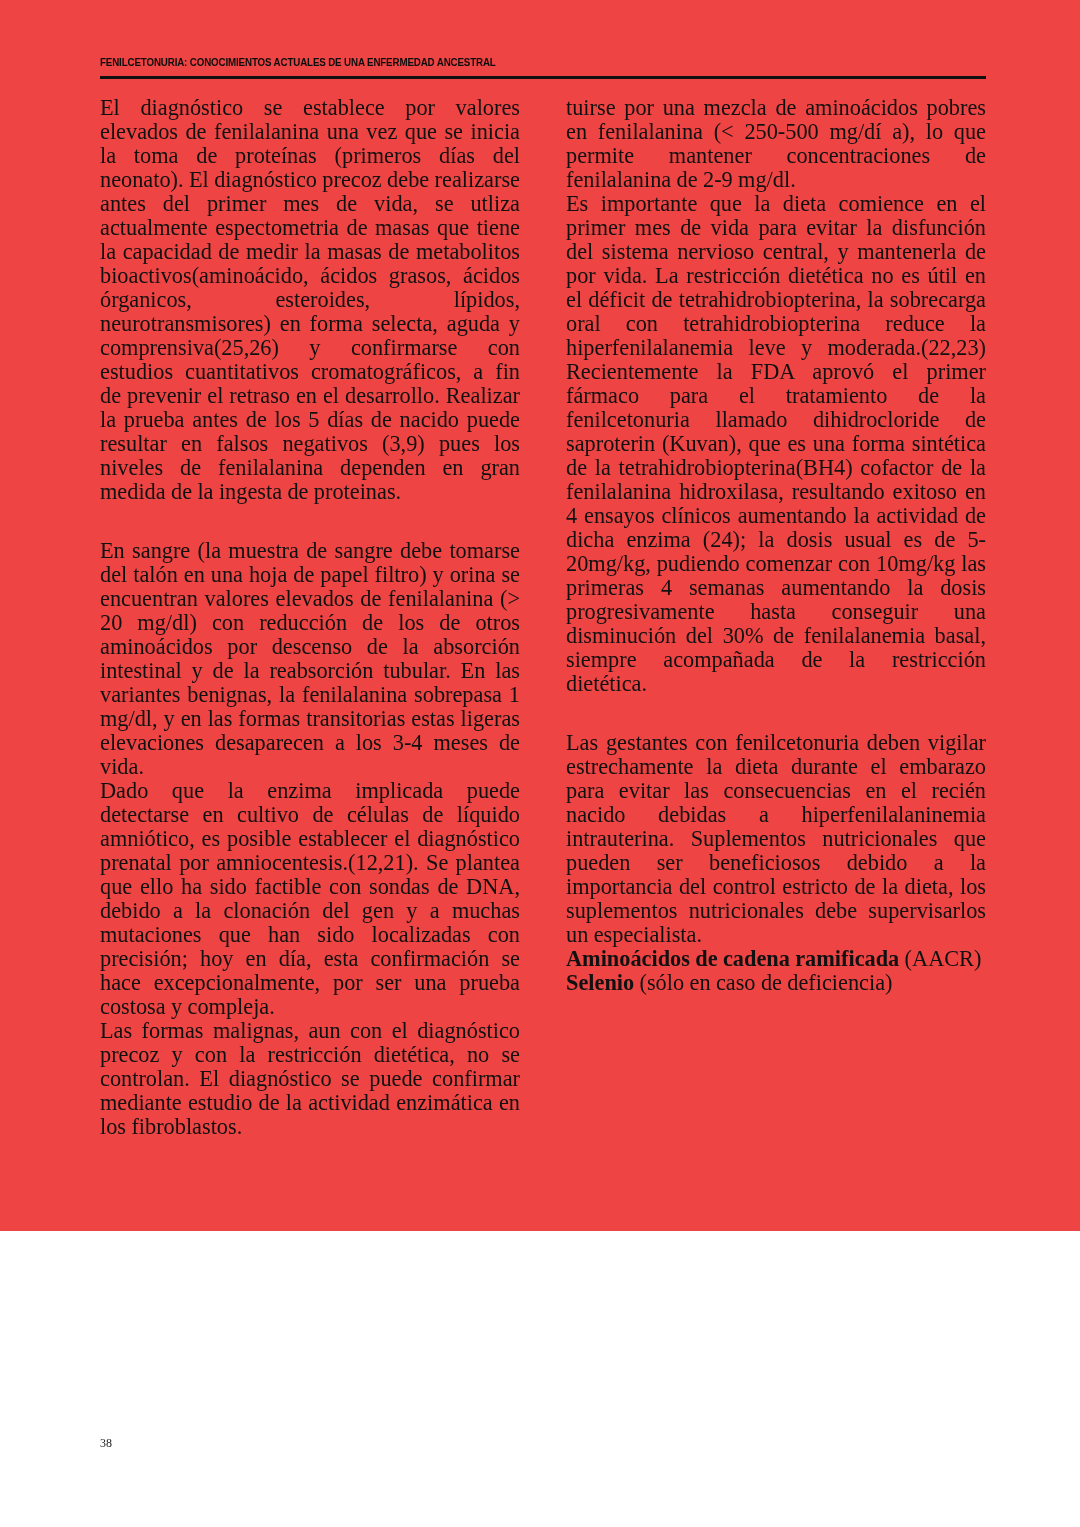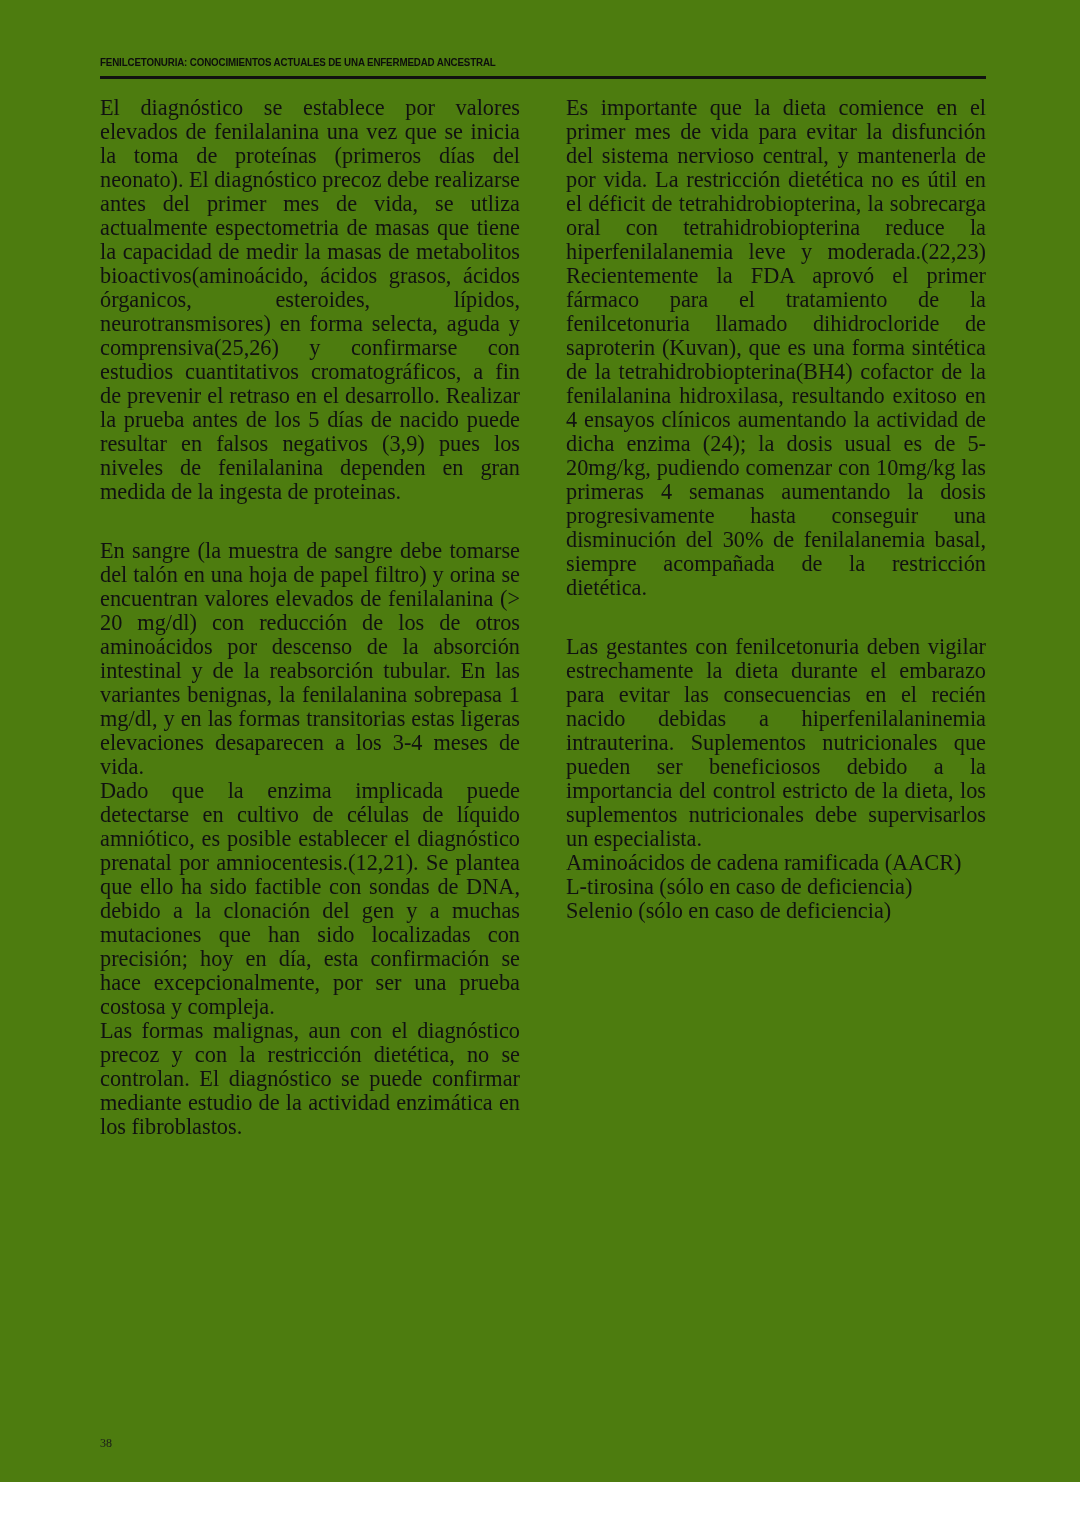--- a/index.html
+++ b/index.html
@@ -12,22 +12,22 @@
     height: 1527px;
     font-family: "Liberation Serif", "DejaVu Serif", serif;
     color: #111111;
     position: relative;
     overflow: hidden;
   }
   .page {
     position: absolute;
     left: 0; top: 0;
     width: 1080px;
-    height: 1482px;
-    background: #4d7c0f;
+    height: 1231px;
+    background: #ef4444;
   }
 
   
   .running-head {
     position: absolute;
     left: 100px;
     top: 56px;
     width: 886px;
   }
   .running-head-text {
@@ -68,21 +68,21 @@
     line-height: 24px;
     text-align: justify;
     text-justify: inter-word;
     hyphens: none;
     word-spacing: -0.2px;
   }
   .gap {
     height: 35.1px;
   }
   .b {
-    font-weight: normal;
+    font-weight: bold;
   }
 
   
   .folio {
     position: absolute;
     left: 100px;
     top: 1432px;
     font-size: 12px;
     line-height: 22px;
     color: #1a1a1a;
@@ -103,28 +103,28 @@
     <div class="col">
       <p class="para">El diagnóstico se establece por valores elevados de fenilalanina una vez que se inicia la toma de proteínas (primeros días del neonato). El diagnóstico precoz debe realizarse antes del primer mes de vida, se utliza actualmente espectometria de masas que tiene la capacidad de medir la masas de metabolitos bioactivos(aminoácido, ácidos grasos, ácidos órganicos, esteroides, lípidos, neurotransmisores) en forma selecta, aguda y comprensiva(25,26) y confirmarse con estudios cuantitativos cromatográficos, a fin de prevenir el retraso en el desarrollo. Realizar la prueba antes de los 5 días de nacido puede resultar en falsos negativos (3,9) pues los niveles de fenilalanina dependen en gran medida de la ingesta de proteinas.</p>
       <div class="gap"></div>
       <p class="para">En sangre (la muestra de sangre debe tomarse del talón en una hoja de papel filtro) y orina se encuentran valores elevados de fenilalanina (&gt; 20 mg/dl) con reducción de los de otros aminoácidos por descenso de la absorción intestinal y de la reabsorción tubular. En las variantes benignas, la fenilalanina sobrepasa 1 mg/dl, y en las formas transitorias estas ligeras elevaciones desaparecen a los 3-4 meses de vida.</p>
       <p class="para">Dado que la enzima implicada puede detectarse en cultivo de células de líquido amniótico, es posible establecer el diagnóstico prenatal por amniocentesis.(12,21). Se plantea que ello ha sido factible con sondas de DNA, debido a la clonación del gen y a muchas mutaciones que han sido localizadas con precisión; hoy en día, esta confirmación se hace excepcionalmente, por ser una prueba costosa y compleja.</p>
       <p class="para">Las formas malignas, aun con el diagnóstico precoz y con la restricción dietética, no se controlan. El diagnóstico se puede confirmar mediante estudio de la actividad enzimática en los fibroblastos.</p>
 
     </div>
 
     <div class="col">
+      <p class="para">tuirse por una mezcla de aminoácidos pobres en fenilalanina (&lt; 250-500 mg/dí a), lo que permite mantener concentraciones de fenilalanina de 2-9 mg/dl.</p>
       <p class="para">Es importante que la dieta comience en el primer mes de vida para evitar la disfunción del sistema nervioso central, y mantenerla de por vida. La restricción dietética no es útil en el déficit de tetrahidrobiopterina, la sobrecarga oral con tetrahidrobiopterina reduce la hiperfenilalanemia leve y moderada.(22,23) Recientemente la FDA aprovó el primer fármaco para el tratamiento de la fenilcetonuria llamado dihidrocloride de saproterin (Kuvan), que es una forma sintética de la tetrahidrobiopterina(BH4) cofactor de la fenilalanina hidroxilasa, resultando exitoso en 4 ensayos clínicos aumentando la actividad de dicha enzima (24); la dosis usual es de 5-20mg/kg, pudiendo comenzar con 10mg/kg las primeras 4 semanas aumentando la dosis progresivamente hasta conseguir una disminución del 30% de fenilalanemia basal, siempre acompañada de la restricción dietética.</p>
       <div class="gap"></div>
       <p class="para">Las gestantes con fenilcetonuria deben vigilar estrechamente la dieta durante el embarazo para evitar las consecuencias en el recién nacido debidas a hiperfenilalaninemia intrauterina. Suplementos nutricionales que pueden ser beneficiosos debido a la importancia del control estricto de la dieta, los suplementos nutricionales debe supervisarlos un especialista.</p>
 
       <p class="para"><span class="b">Aminoácidos de cadena ramificada</span><span> (AACR)</span></p>
 
 
-      <p class="para"><span class="b">L-tirosina</span><span> (sólo en caso de deficiencia)</span></p>
 
       <p class="para"><span class="b">Selenio</span><span> (sólo en caso de deficiencia)</span></p>
 
     </div>
 
   </div>
 
   <div class="folio">38</div>
 
 </div>

